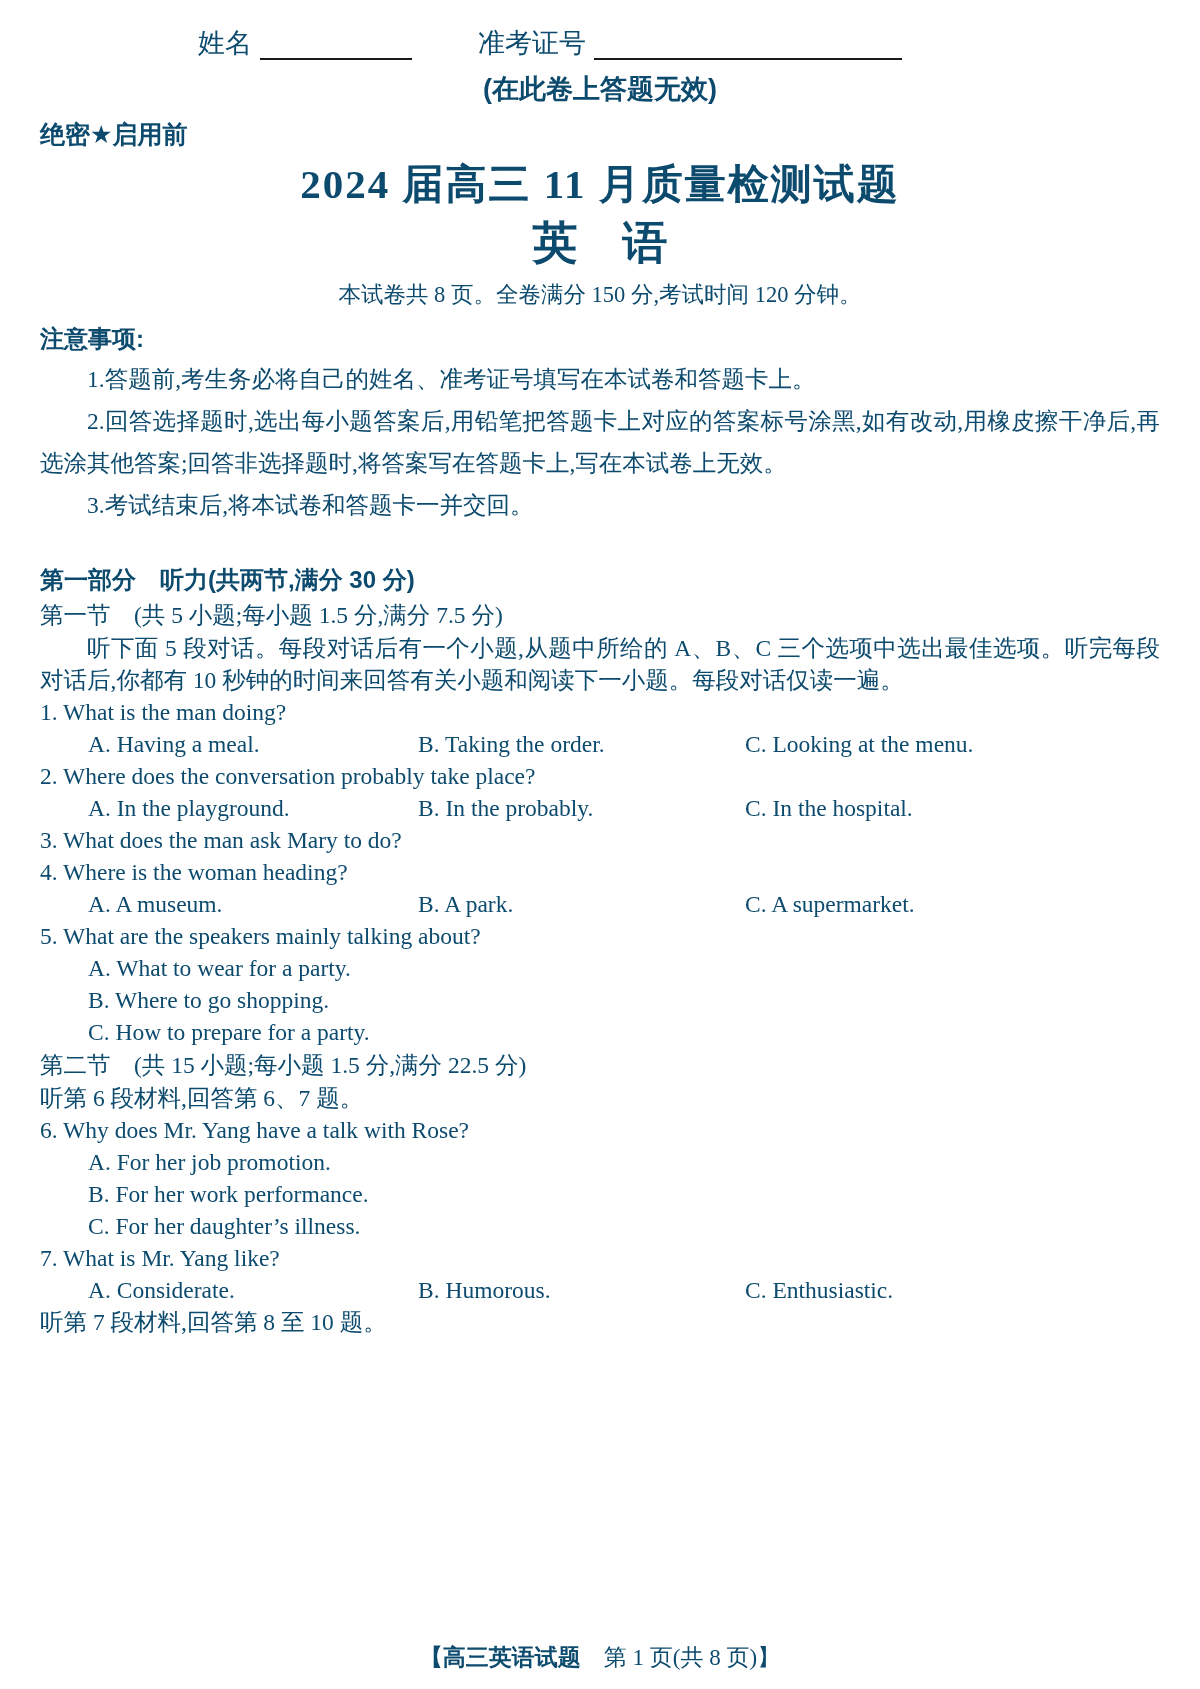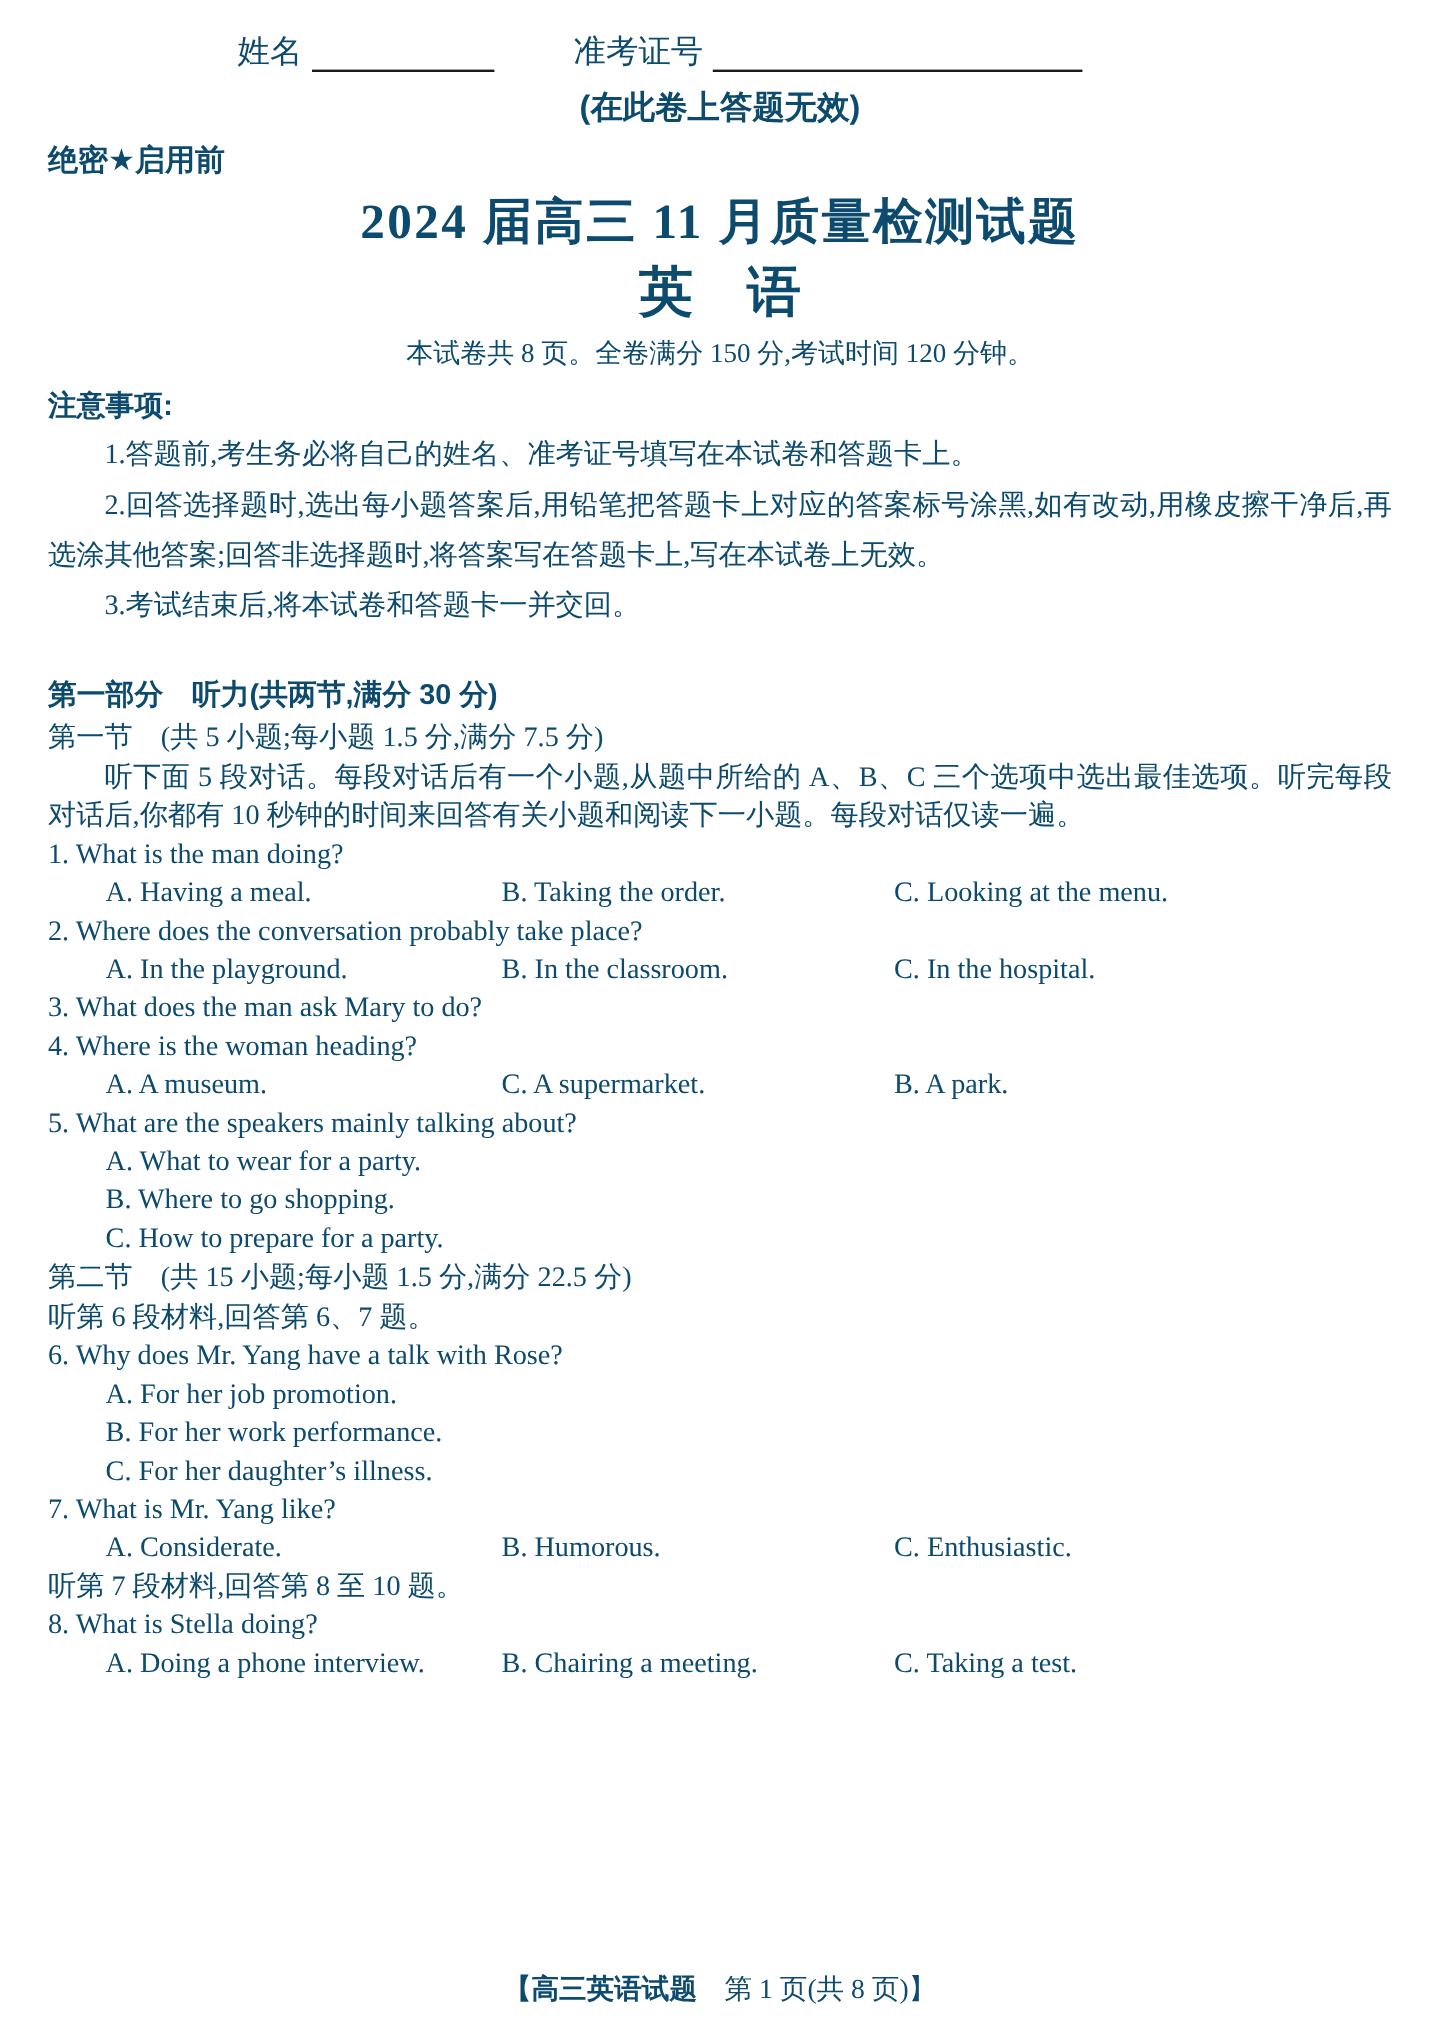--- a/index.html
+++ b/index.html
@@ -157,35 +157,35 @@
         <span>A. Having a meal.</span>
         <span>B. Taking the order.</span>
         <span>C. Looking at the menu.</span>
       </div>
     </div>
 
     <div>
       <div class="question-text">2. Where does the conversation probably take place?</div>
       <div class="opt-row">
         <span>A. In the playground.</span>
-        <span>B. In the classroom.</span>
+        <span>B. In the probably.</span>
         <span>C. In the hospital.</span>
       </div>
     </div>
 
     <div>
       <div class="question-text">3. What does the man ask Mary to do?</div>
     </div>
 
     <div>
       <div class="question-text">4. Where is the woman heading?</div>
       <div class="opt-row">
         <span>A. A museum.</span>
+        <span>B. A park.</span>
         <span>C. A supermarket.</span>
-        <span>B. A park.</span>
       </div>
     </div>
 
     <div>
       <div class="question-text">5. What are the speakers mainly talking about?</div>
       <div class="opt-stack">
         <div>A. What to wear for a party.</div>
         <div>B. Where to go shopping.</div>
         <div>C. How to prepare for a party.</div>
       </div>
@@ -208,28 +208,20 @@
       <div class="question-text">7. What is Mr. Yang like?</div>
       <div class="opt-row">
         <span>A. Considerate.</span>
         <span>B. Humorous.</span>
         <span>C. Enthusiastic.</span>
       </div>
     </div>
 
     <div class="material-note">听第 7 段材料,回答第 8 至 10 题。</div>
 
-    <div>
-      <div class="question-text">8. What is Stella doing?</div>
-      <div class="opt-row">
-        <span>A. Doing a phone interview.</span>
-        <span>B. Chairing a meeting.</span>
-        <span>C. Taking a test.</span>
-      </div>
-    </div>
 
   </div>
 
   <div class="footer">
     <span class="doc-label">【高三英语试题</span><span>　第 1 页(共 8 页)】</span>
   </div>
 
 </div>
 
 </body></html>

